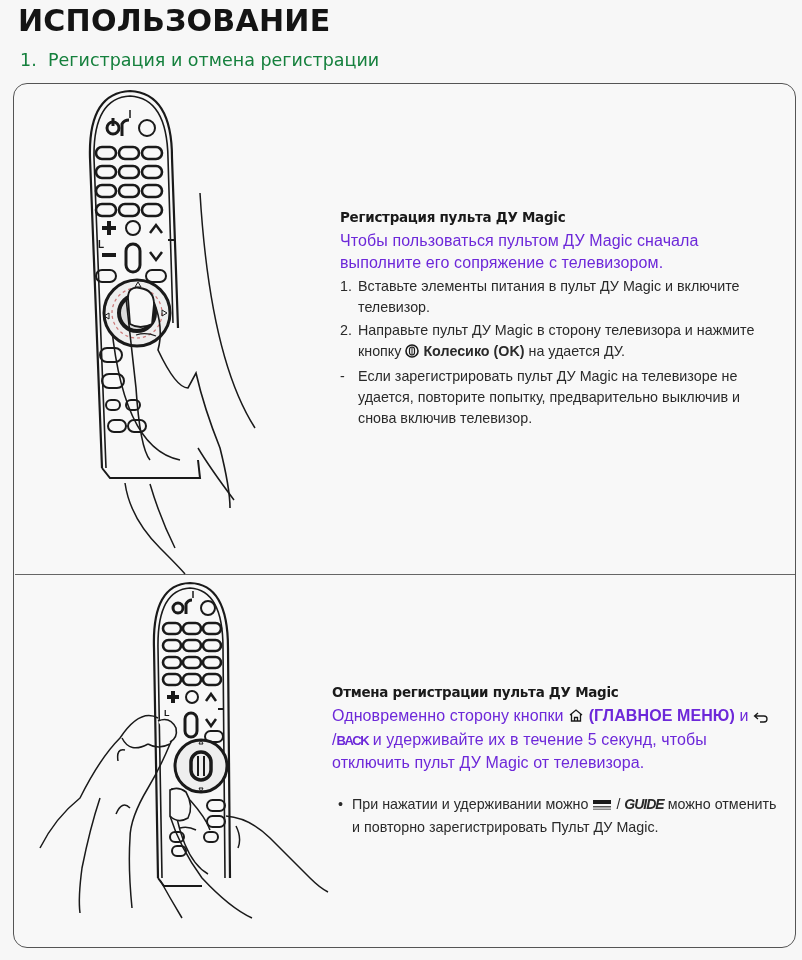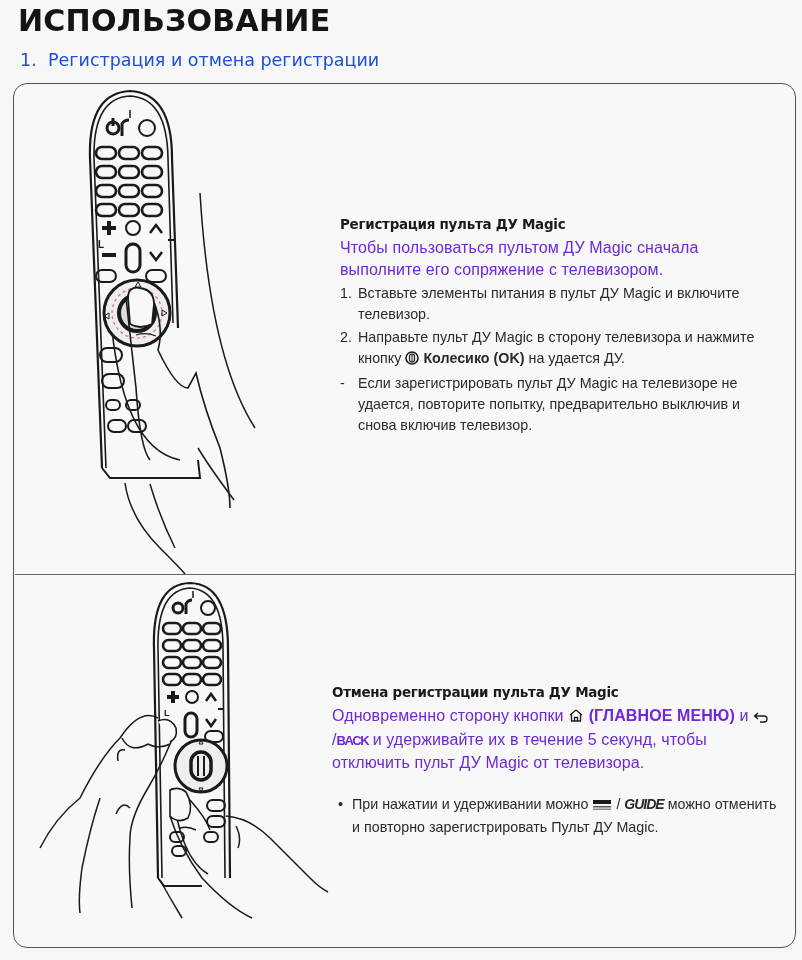--- a/index.html
+++ b/index.html
@@ -6,21 +6,21 @@
   body {
     width: 802px; height: 960px; background: #f7f7f7; position: relative; overflow: hidden;
     font-family: "Liberation Sans", "DejaVu Sans", sans-serif; color: #1e1e1e;
   }
   .page-title {
     position: absolute; left: 18px; top: 2px; font-size: 31px; font-weight: bold;
     letter-spacing: 0.2px; color: #141414; font-family: "DejaVu Sans", sans-serif;
     transform: scaleX(0.97); transform-origin: left top;
   }
   .section-heading {
-    position: absolute; left: 20px; top: 50px; font-size: 17.5px; color: #1d4ed8;
+    position: absolute; left: 20px; top: 50px; font-size: 17.5px; color: #15803d;
     font-family: "DejaVu Sans", sans-serif; font-weight: 500;
   }
   .section-heading .num { display: inline-block; width: 28px; }
   .frame {
     position: absolute; left: 13px; top: 83px; width: 781px; height: 863px;
     border: 1.5px solid #555; border-radius: 14px; background: #f8f8f8;
   }
   .divider {
     position: absolute; left: 15px; top: 574px; width: 780px; height: 0;
     border-top: 1.5px solid #666;
@@ -167,21 +167,21 @@
 
   <path d="M128 140 Q110 130 90 160 Q70 180 50 220 Q25 240 10 270 M142 148 Q146 156 140 166 Q128 172 118 166 M118 166 Q100 176 92 160 M140 166 Q130 190 118 210 Q100 240 100 260 Q98 290 102 330 M95 172 Q86 170 88 183 M100 230 Q92 222 86 236" stroke-width="1.5"></path>
   <path d="M128 143 Q140 138 146 150 Q148 160 140 164" fill="#f8f8f8" stroke-width="1.6"></path>
 
   <path d="M140 212 Q148 208 156 214 Q164 228 158 240 Q148 246 140 238 Z" fill="#f8f8f8" stroke-width="1.6"></path>
   <path d="M140 238 Q150 270 172 300 Q200 330 222 340 M160 222 Q176 240 180 252 M196 238 Q220 240 240 260 Q260 280 280 300 Q290 310 298 314 M206 248 Q212 260 208 270 M150 250 Q158 248 166 252" stroke-width="1.5"></path>
   <path d="M130 302 Q140 320 152 340 M70 220 Q60 250 52 290 Q48 320 50 335" stroke-width="1.5"></path>
 </svg>
 </div>
 
-<div class="text-block" style="left:340px; top:216px; width:440px;">
+<div class="text-block" style="left:340px; top:209px; width:440px;">
   <div class="block-title">Регистрация пульта ДУ Magic</div>
   <div class="intro" style="width:400px;">Чтобы пользоваться пультом ДУ Magic сначала выполните его сопряжение с телевизором.</div>
   <div class="list">
     <div class="li">
       <span class="mk">1.</span>
       <span>Вставьте элементы питания в пульт ДУ Magic и включите телевизор.</span>
     </div>
     <div class="li">
       <span class="mk">2.</span>
       <span>Направьте пульт ДУ Magic в сторону телевизора и нажмите кнопку</span>

